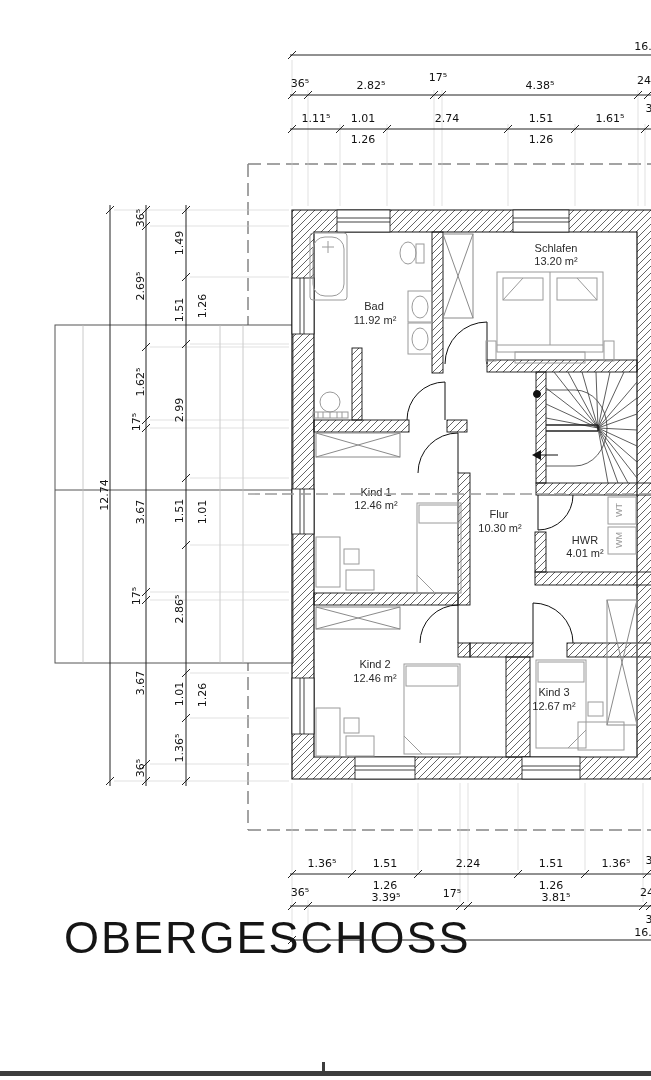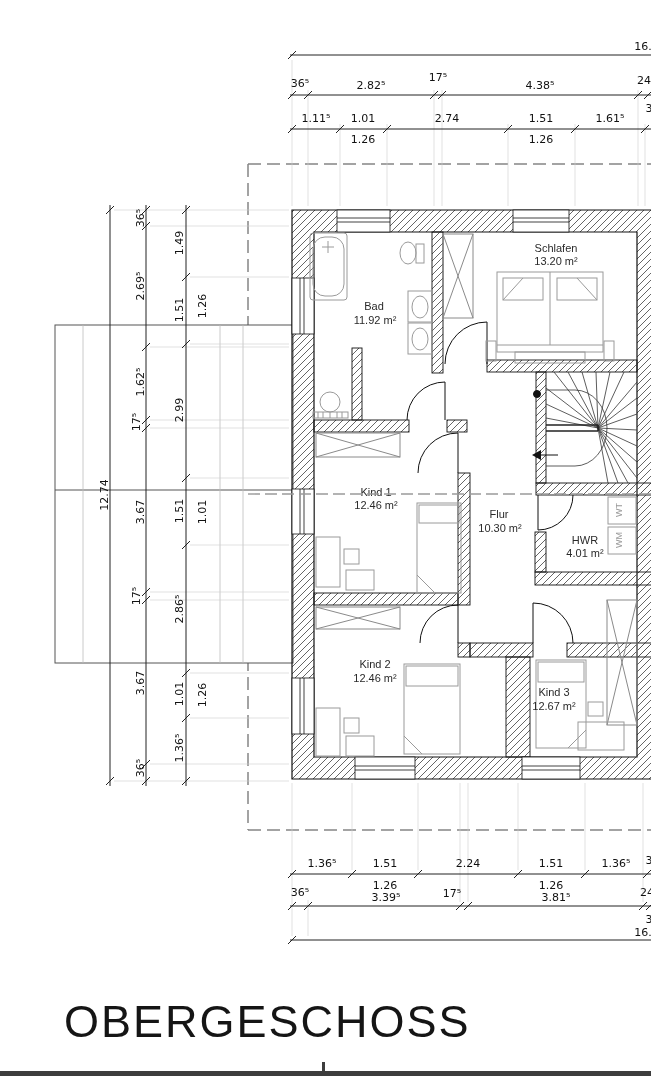--- a/index.html
+++ b/index.html
@@ -1,20 +1,20 @@
 <!DOCTYPE html>
 <html><head>
 <meta charset="utf-8">
 <style>
   html,body{margin:0;padding:0;background:#fff;}
   #stage{position:relative;width:651px;height:1080px;background:#fff;overflow:hidden;
          font-family:"Liberation Sans",sans-serif;}
   svg text{font-family:"DejaVu Sans","Liberation Sans",sans-serif;}
   svg text.room{font-family:"Liberation Sans",sans-serif;}
-  #title{position:absolute;left:64px;top:996px;font-size:45px;letter-spacing:2px;
+  #title{position:absolute;left:64px;top:912px;font-size:45px;letter-spacing:2px;
          color:#151515;font-family:"Liberation Sans",sans-serif;}
 </style>
 </head>
 <body>
 
 <div id="stage">
 <svg width="651" height="1080" viewBox="0 0 651 1080">
   <defs>
     <pattern id="hatch" width="7" height="7" patternUnits="userSpaceOnUse">
       <path d="M-1,8 L8,-1 M-1,1 L1,-1 M6,8 L8,6" stroke="#555" stroke-width="0.9" fill="none"></path>

